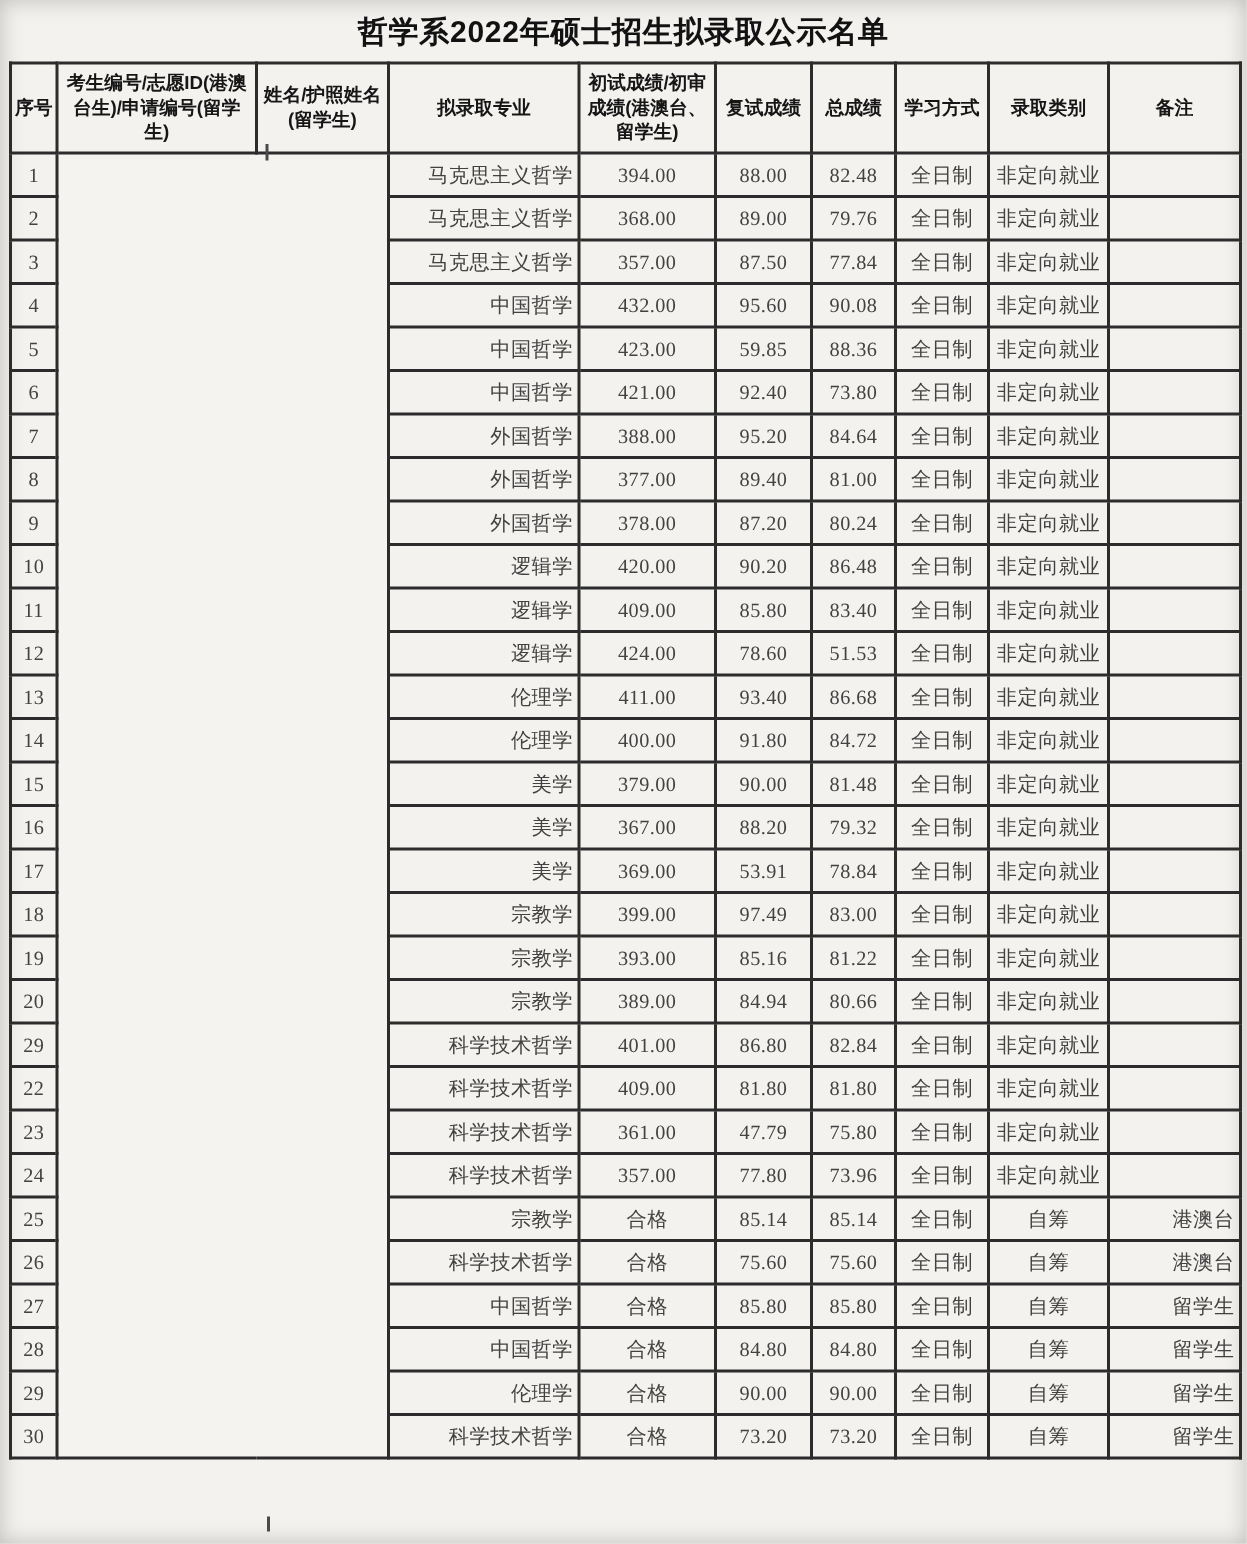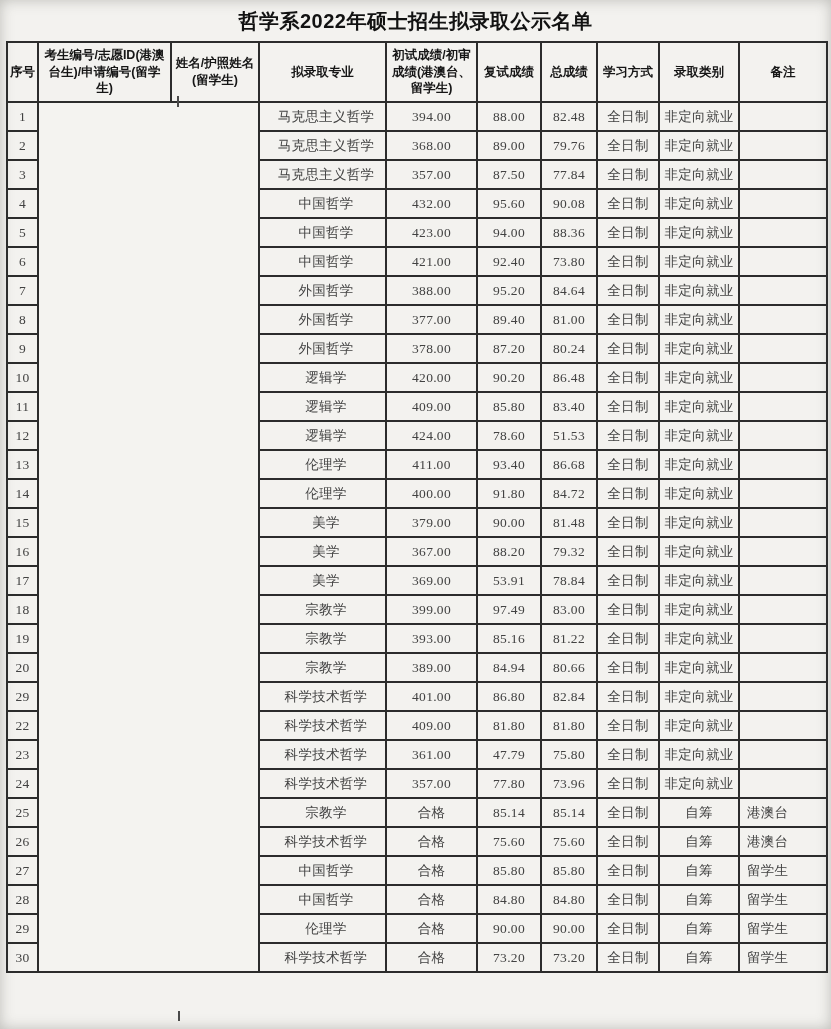--- a/index.html
+++ b/index.html
@@ -57,22 +57,22 @@
   td {
     height: 29px;
     padding: 1px 3px;
     font-family: "Liberation Serif", "DejaVu Serif", serif;
     font-size: 13.5px;
     color: #424242;
     text-align: center;
     vertical-align: middle;
     letter-spacing: 0.3px;
   }
-  td.prog   { text-align: center; padding-left: 10px; }
-  td.remark { text-align: left; padding-left: 7px;  }
+  td.prog   { text-align: right; padding-left: 10px; }
+  td.remark { text-align: right; padding-left: 7px;  }
   td.blank  { background: #f4f3f0; }
   .artifact {
     position: absolute;
     width: 2px;
     background: #4a4a4a;
   }
 </style>
 </head>
 <body>
 
@@ -146,21 +146,21 @@
           <td class="num">95.60</td>
           <td class="num">90.08</td>
           <td class="mode">全日制</td>
           <td class="cat">非定向就业</td>
           <td class="remark"></td>
         </tr>
         <tr>
           <td class="sn">5</td>
           <td class="prog">中国哲学</td>
           <td class="num">423.00</td>
-          <td class="num">94.00</td>
+          <td class="num">59.85</td>
           <td class="num">88.36</td>
           <td class="mode">全日制</td>
           <td class="cat">非定向就业</td>
           <td class="remark"></td>
         </tr>
         <tr>
           <td class="sn">6</td>
           <td class="prog">中国哲学</td>
           <td class="num">421.00</td>
           <td class="num">92.40</td>

